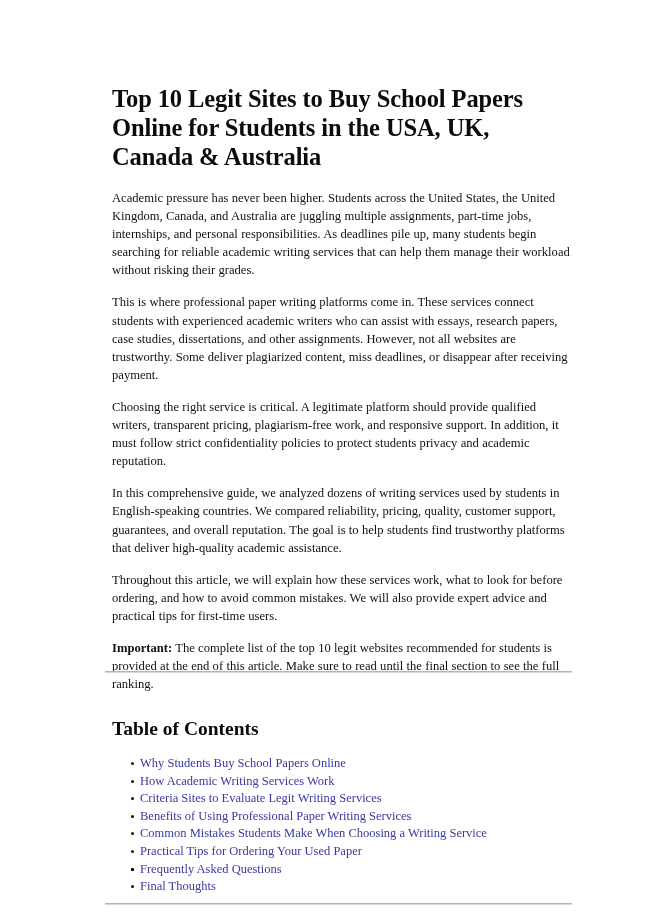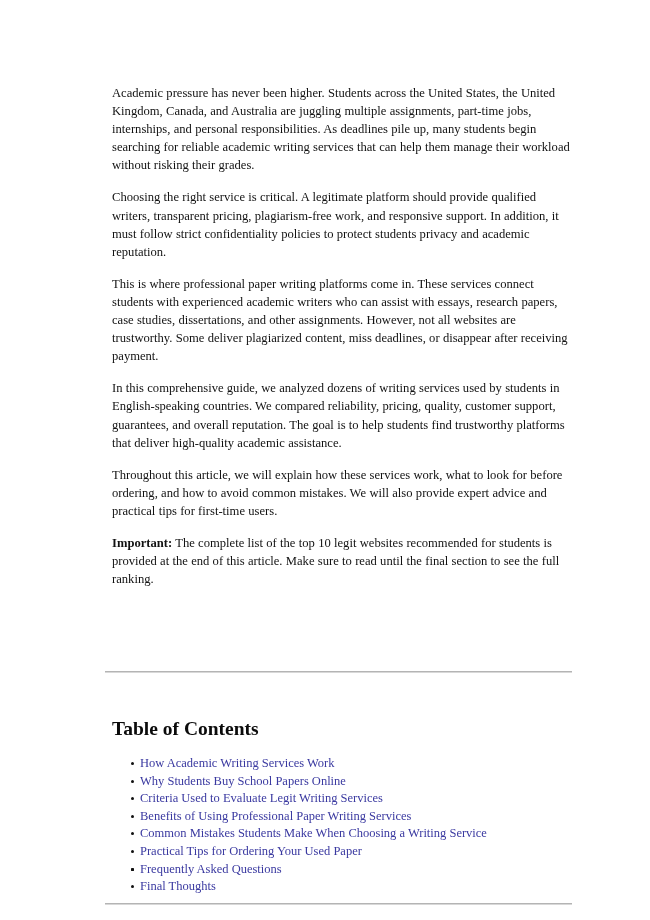--- a/index.html
+++ b/index.html
@@ -104,47 +104,48 @@
     text-decoration: none;
   }
 </style>
 </head>
 <body>
 
 <div class="page">
 
   <div class="content">
 
+    <h1 class="doc-title">Top 10 Legit Sites to Buy School Papers Online for Students in the USA, UK, Canada &amp; Australia</h1>
 
     <p class="para">Academic pressure has never been higher. Students across the United States, the United Kingdom, Canada, and Australia are juggling multiple assignments, part-time jobs, internships, and personal responsibilities. As deadlines pile up, many students begin searching for reliable academic writing services that can help them manage their workload without risking their grades.</p>
+    <p class="para">This is where professional paper writing platforms come in. These services connect students with experienced academic writers who can assist with essays, research papers, case studies, dissertations, and other assignments. However, not all websites are trustworthy. Some deliver plagiarized content, miss deadlines, or disappear after receiving payment.</p>
     <p class="para">Choosing the right service is critical. A legitimate platform should provide qualified writers, transparent pricing, plagiarism-free work, and responsive support. In addition, it must follow strict confidentiality policies to protect students  privacy and academic reputation.</p>
-    <p class="para">This is where professional paper writing platforms come in. These services connect students with experienced academic writers who can assist with essays, research papers, case studies, dissertations, and other assignments. However, not all websites are trustworthy. Some deliver plagiarized content, miss deadlines, or disappear after receiving payment.</p>
     <p class="para">In this comprehensive guide, we analyzed dozens of writing services used by students in English-speaking countries. We compared reliability, pricing, quality, customer support, guarantees, and overall reputation. The goal is to help students find trustworthy platforms that deliver high-quality academic assistance.</p>
     <p class="para">Throughout this article, we will explain how these services work, what to look for before ordering, and how to avoid common mistakes. We will also provide expert advice and practical tips for first-time users.</p>
 
     <p class="para"><span class="lead-bold">Important:</span><span> The complete list of the top 10 legit websites recommended for students is provided at the end of this article. Make sure to read until the final section to see the full ranking.</span></p>
   </div>
 
   <hr class="rule rule-top">
 
   <div class="toc-wrap">
     <h2 class="toc-heading">Table of Contents</h2>
 
     <ul class="toc-list">
       <li class="toc-item">
         <span class="toc-bullet"></span>
+        <a class="toc-link" href="#">Why Students Buy School Papers Online</a>
+      </li>
+      <li class="toc-item">
+        <span class="toc-bullet"></span>
         <a class="toc-link" href="#">How Academic Writing Services Work</a>
       </li>
       <li class="toc-item">
         <span class="toc-bullet"></span>
-        <a class="toc-link" href="#">Why Students Buy School Papers Online</a>
-      </li>
-      <li class="toc-item">
-        <span class="toc-bullet"></span>
-        <a class="toc-link" href="#">Criteria Used to Evaluate Legit Writing Services</a>
+        <a class="toc-link" href="#">Criteria Sites to Evaluate Legit Writing Services</a>
       </li>
       <li class="toc-item">
         <span class="toc-bullet"></span>
         <a class="toc-link" href="#">Benefits of Using Professional Paper Writing Services</a>
       </li>
       <li class="toc-item">
         <span class="toc-bullet"></span>
         <a class="toc-link" href="#">Common Mistakes Students Make When Choosing a Writing Service</a>
       </li>
       <li class="toc-item">

